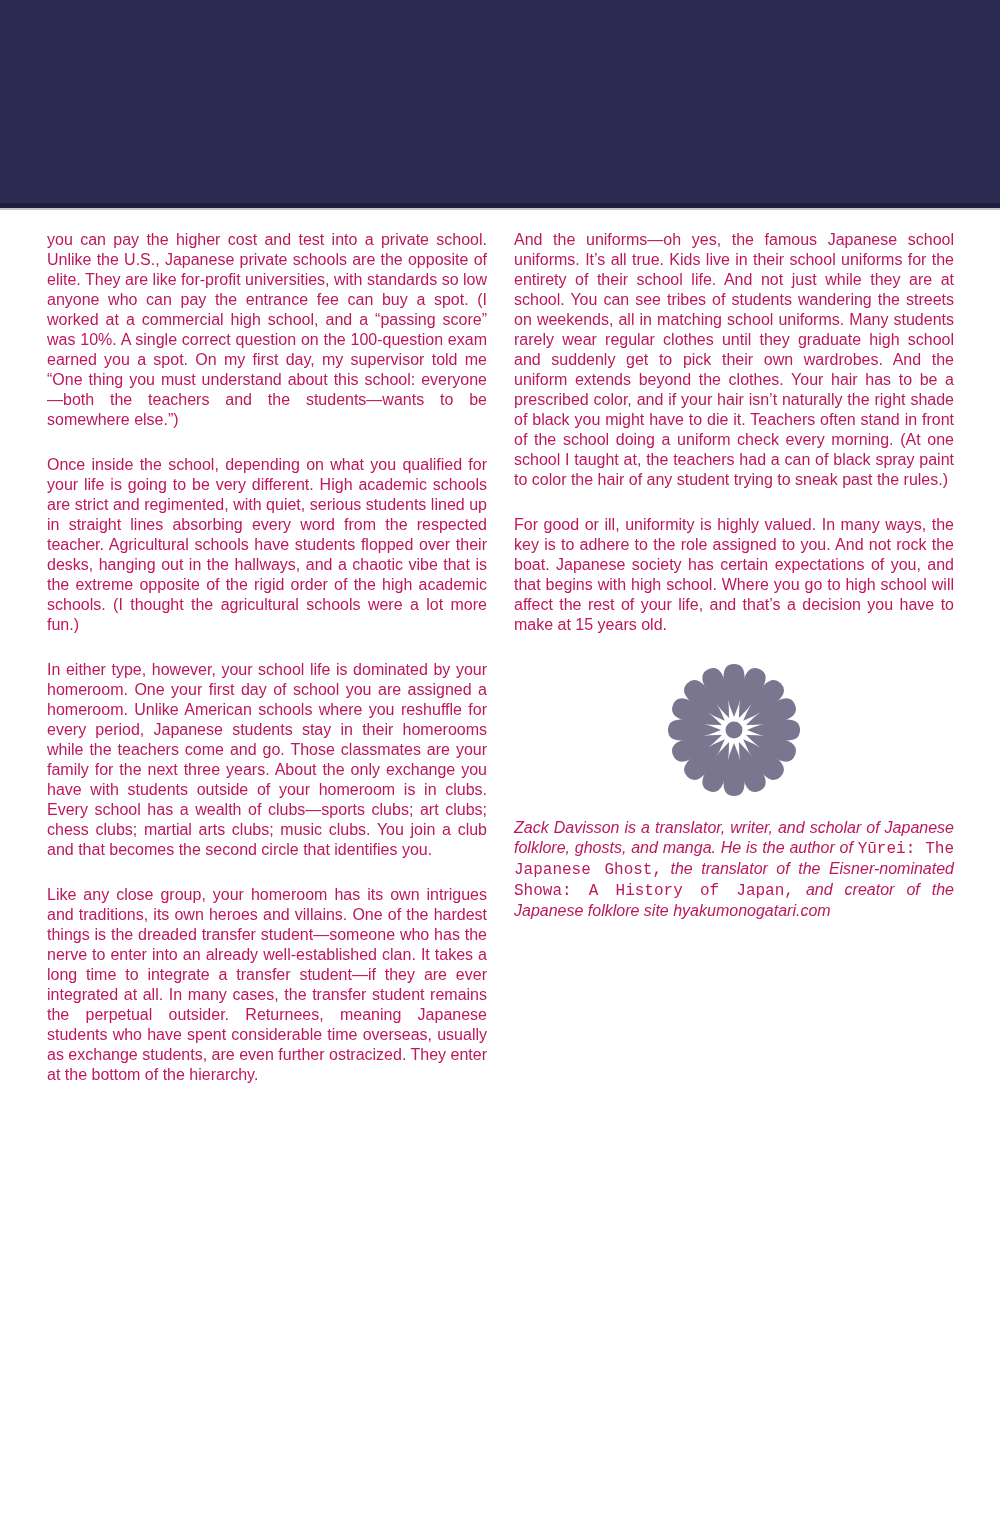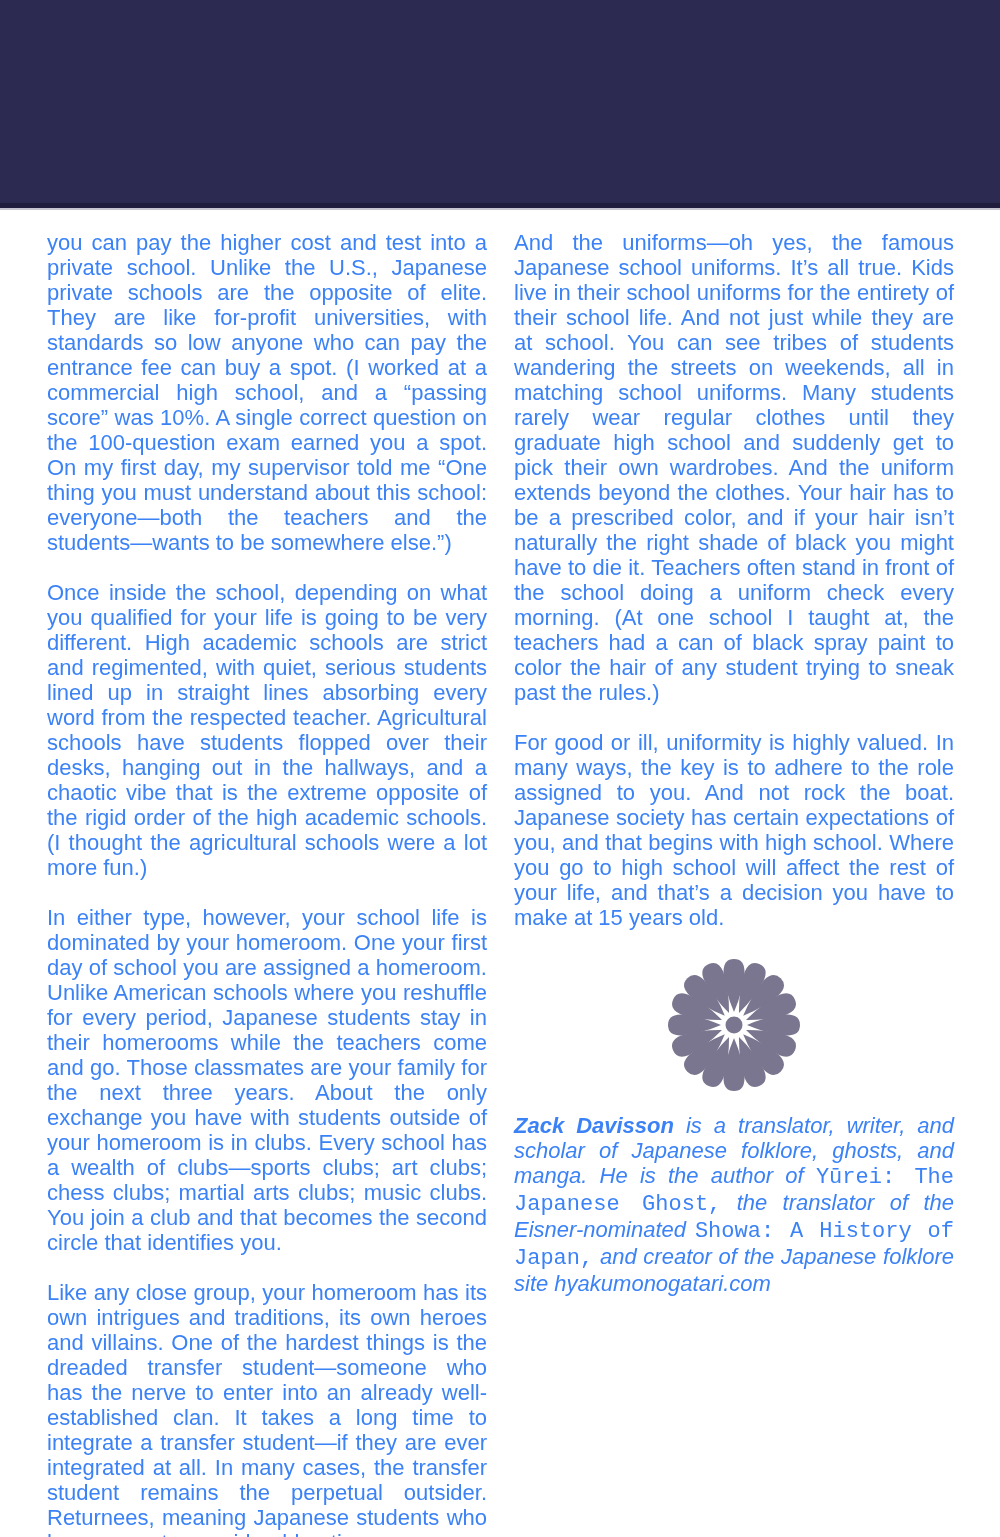--- a/index.html
+++ b/index.html
@@ -27,40 +27,40 @@
     padding: 22px 46px 0 47px;
     gap: 27px;
     box-sizing: border-box;
   }
   .column {
     width: 440px;
     flex: 0 0 440px;
   }
   .column p {
     margin: 0 0 25px 0;
-    font-size: 22px;
-    line-height: 25px;
+    font-size: 16px;
+    line-height: 20px;
     text-align: justify;
-    color: #3b82f6;
+    color: #be185d;
   }
   .ornament-wrap {
     text-align: center;
     margin: 12px 0 14px 0;
   }
   .ornament-wrap svg {
     display: inline-block;
   }
   .petal, .flower-center {
     fill: #7a768f;
   }
   .bio {
     margin-top: 6px;
   }
   .seg-bold-italic {
-    font-weight: bold;
+    font-weight: normal;
     font-style: italic;
   }
   .seg-italic {
     font-style: italic;
   }
   .seg-roman {
     font-style: normal;
     font-family: Liberation Mono, monospace;
   }
 </style>

